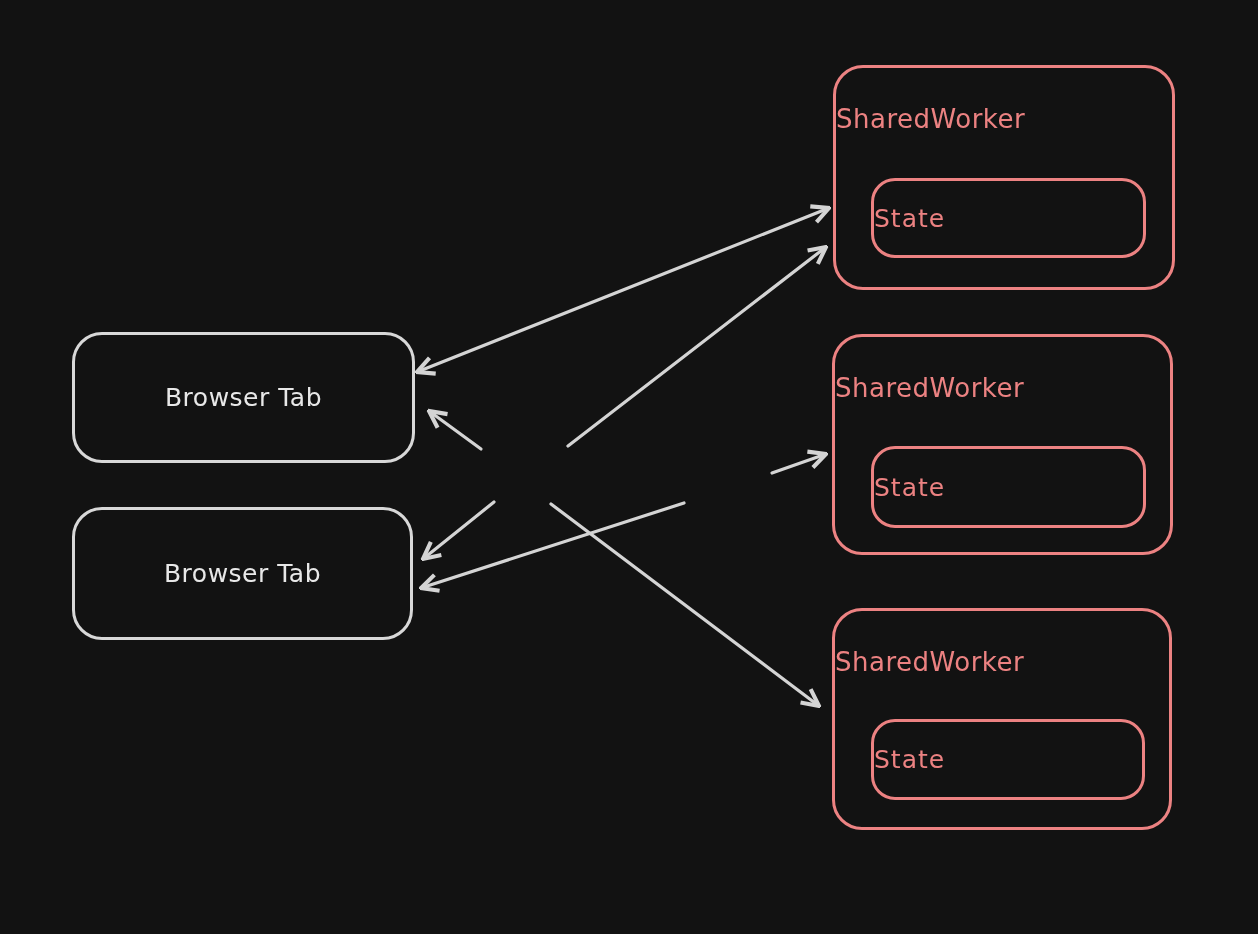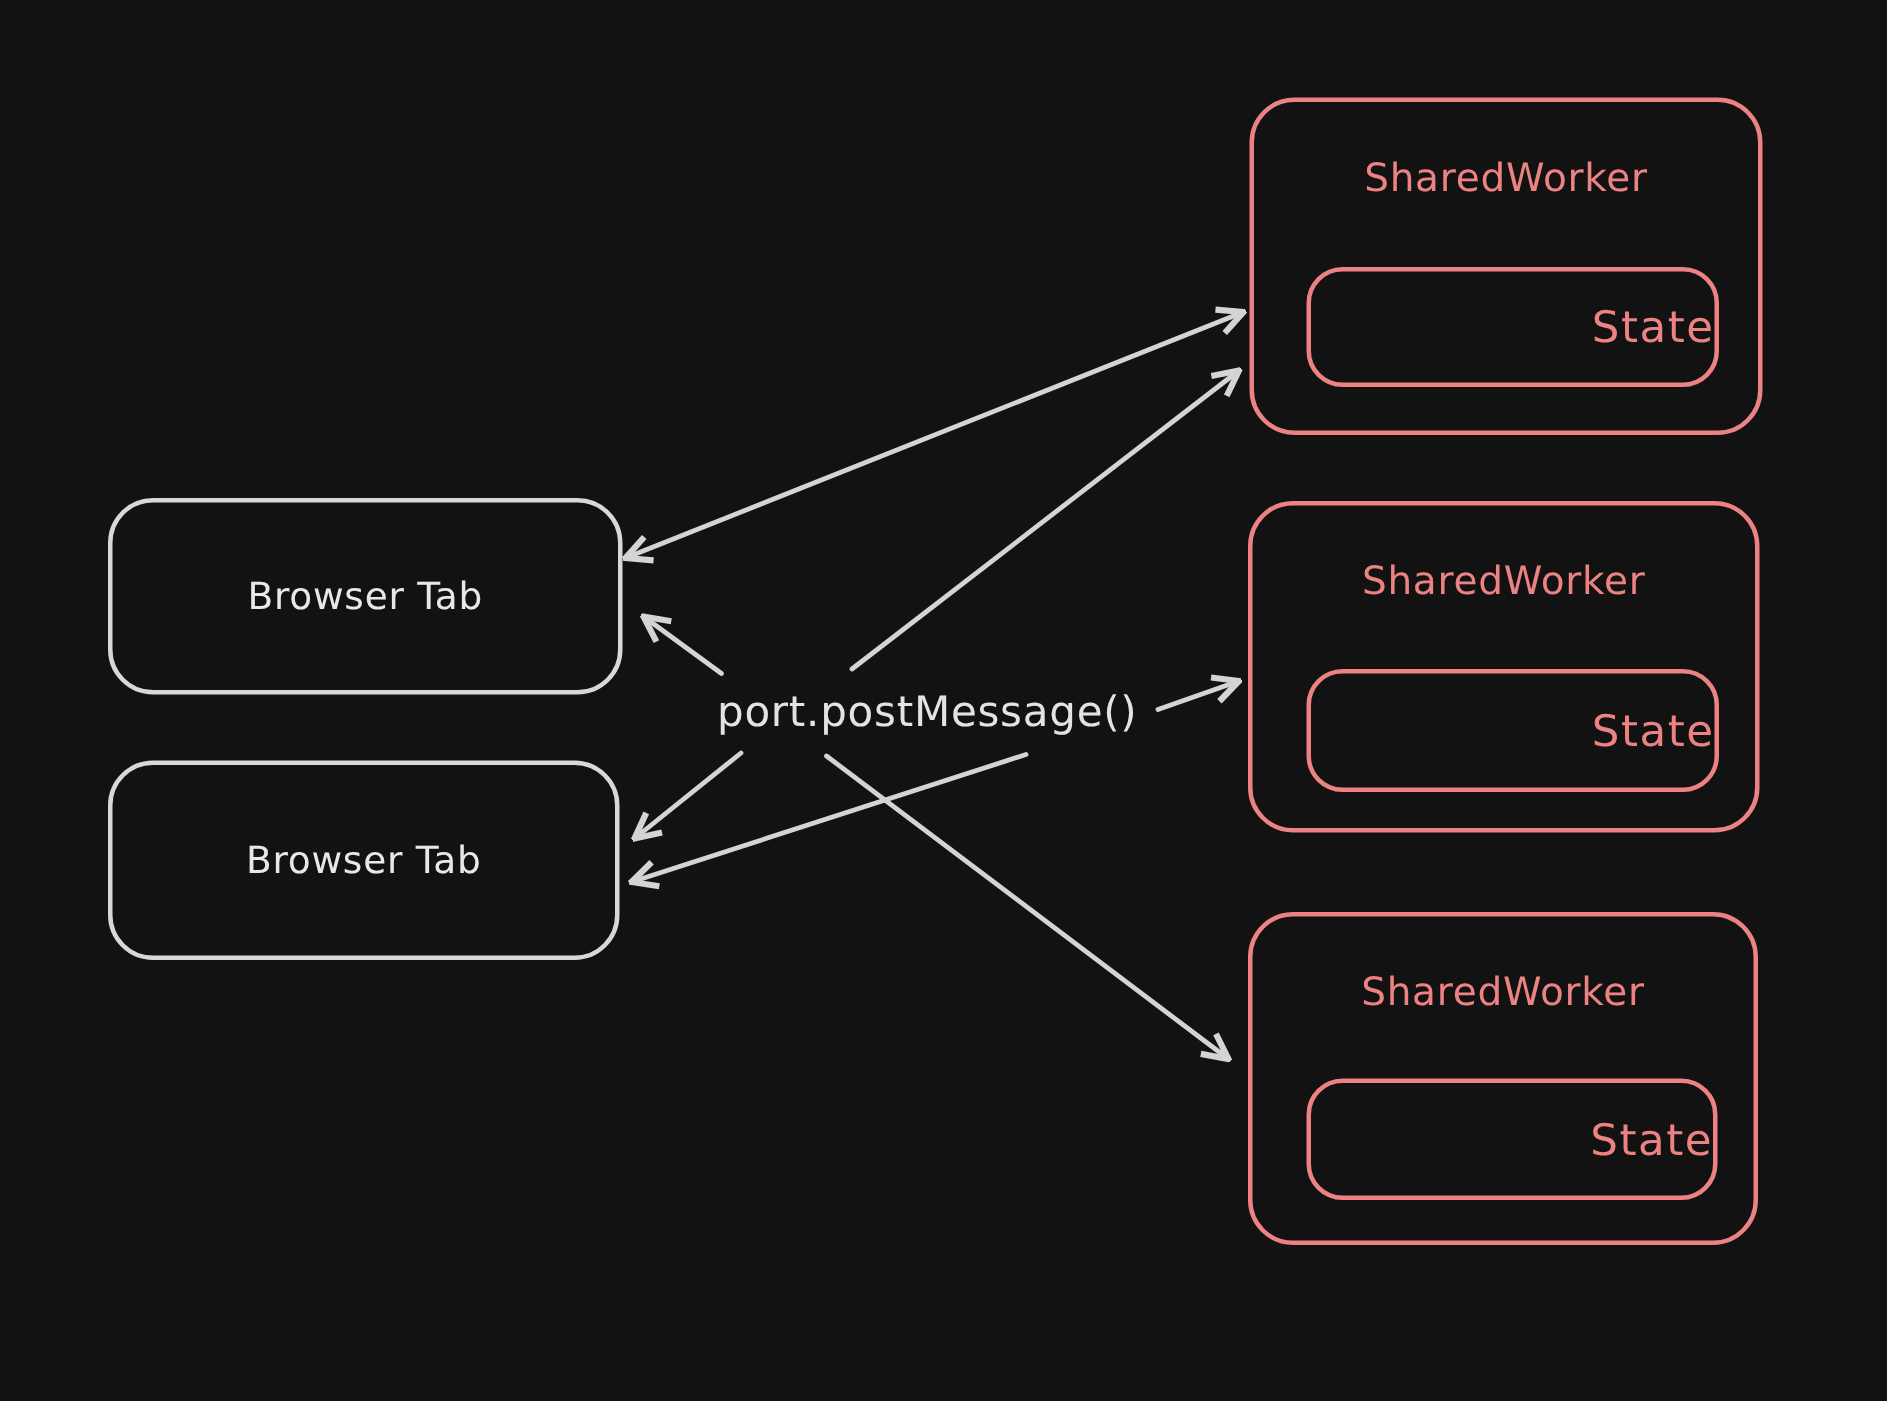--- a/index.html
+++ b/index.html
@@ -25,27 +25,27 @@
     display: flex; align-items: center; justify-content: center;
     color: var(--tab_text, #e8e8e8);
     font-size: 25px; letter-spacing: 0.5px;
   }
   .worker {
     border: 3.5px solid var(--worker_stroke, #ec8282);
     color: var(--worker_text, #ec8282);
   }
   .worker-title {
     position: absolute; left: 0; right: 0; top: 36px;
-    text-align: center; font-size: 26px; letter-spacing: 0.5px;
+    font-size: 26px; letter-spacing: 0.5px;
   }
   .state {
     border: 3.2px solid var(--worker_stroke, #ec8282);
     border-radius: 24px;
-    display: flex; align-items: center; justify-content: flex-end;
-    font-size: 29px; letter-spacing: 1px;
+    display: flex; align-items: center; justify-content: flex-start;
+    font-size: 25px; letter-spacing: 1px;
   }
   .center-label {
     position: absolute;
     color: var(--center_text, #e3e3e3);
     font-size: 28px; letter-spacing: 0.5px;
     white-space: nowrap;
   }
 </style>
 </head>
 <body>
@@ -89,15 +89,14 @@
     </div>
   </div>
 
   <div class="box worker" style="left:832px; top:608px; width:340px; height:222px;">
     <div class="worker-title">SharedWorker</div>
     <div class="box state" style="left:36px; top:108px; width:274px; height:81px;">
       <span>State</span>
     </div>
   </div>
 
-  <div class="center-label" style="left:478px; top:458px;">port.postMessage()</div>
 
 </div>
 
 </body></html>

